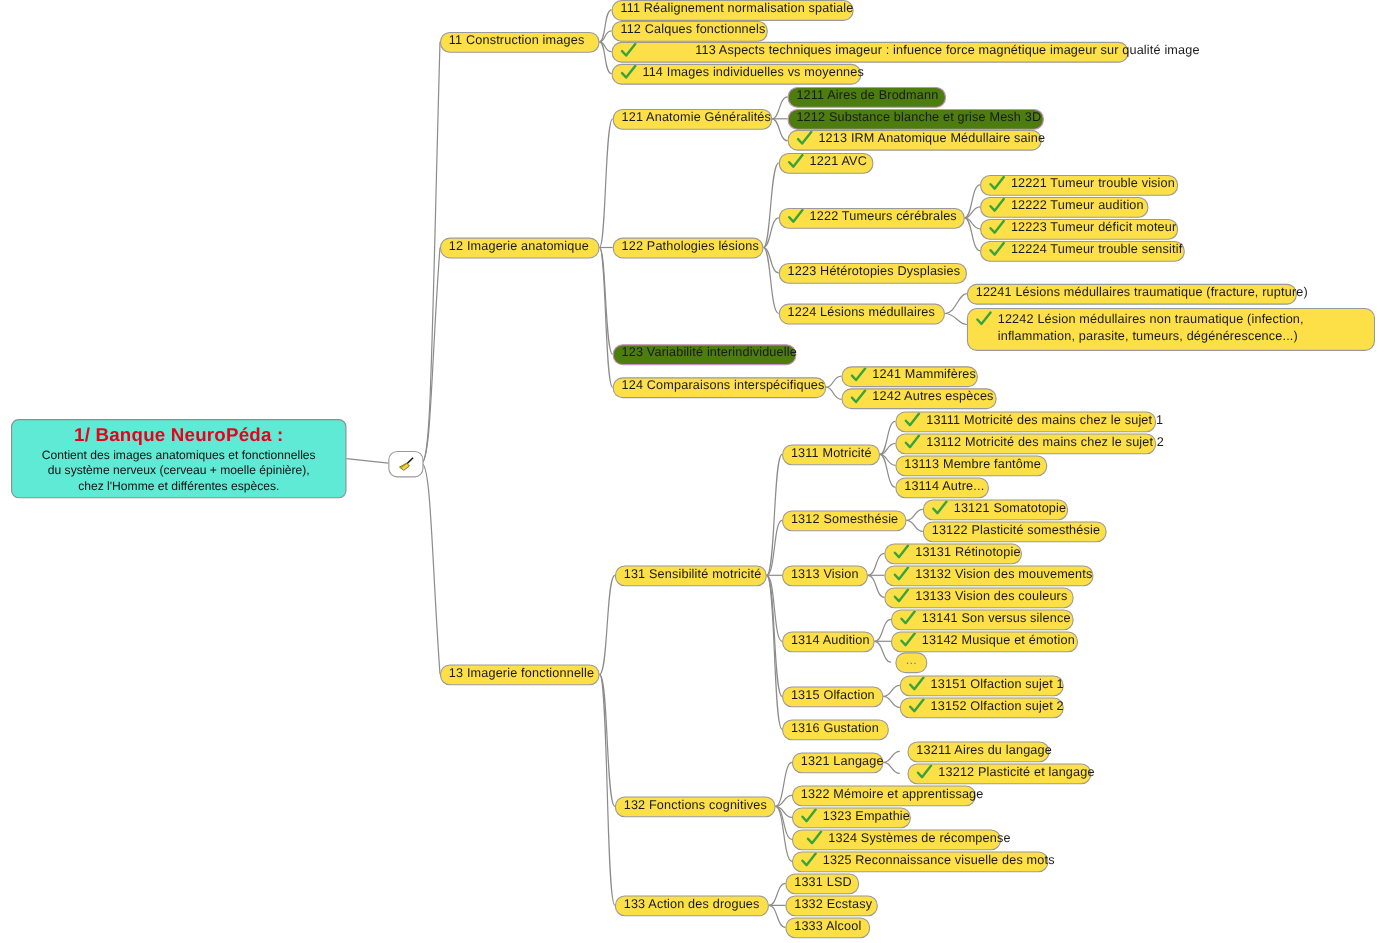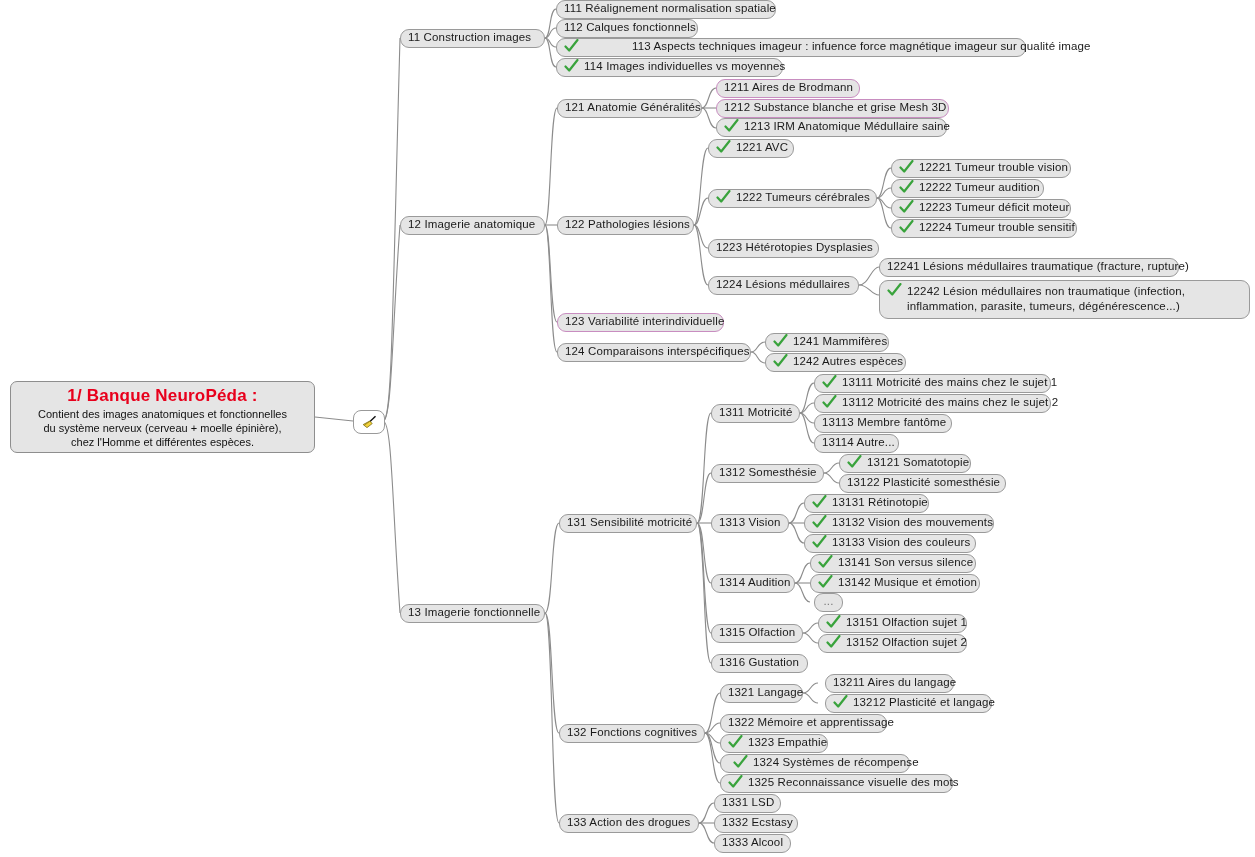--- a/index.html
+++ b/index.html
@@ -8,53 +8,53 @@
     font-family:"Liberation Sans","DejaVu Sans",sans-serif;
   }
   #canvas{position:absolute;left:0;top:0;width:1255px;height:857px;}
   #links{position:absolute;left:0;top:0;width:1255px;height:857px;pointer-events:none;}
 
   .node{
     position:absolute;
     box-sizing:border-box;
     border:1px solid #9a9a9a;
     border-radius:9px;
-    background:#e5e5e5;
+    background:#fde047;
     color:#1a1a1a;
     font-size:11.5px;
     line-height:13.5px;
     white-space:nowrap;
     display:flex;
     align-items:center;
     padding:2px 7px 3px 7px;
     height:19px;
   }
   .node .lbl{display:inline-block;letter-spacing:.15px;}
-  .node.pink{background:#e5e5e5;border-color:#c88dc0;}
+  .node.pink{background:#4d7c0f;border-color:#c88dc0;}
   .node.multiline{white-space:normal;height:auto;min-height:19px;align-items:flex-start;line-height:15px;padding-top:3px;padding-bottom:4px;}
   .node.multiline .lbl{white-space:normal;display:block;}
 
   .chk{
     display:inline-block;
     width:15px;height:14px;
     margin-right:5px;
     flex:0 0 auto;
     position:relative;
     top:-1px;
   }
   .chk svg{display:block;}
 
   
   #root{
     position:absolute;
     left:10px;top:381px;width:305px;height:72px;
     box-sizing:border-box;
     border:1px solid #8e8e8e;
     border-radius:7px;
-    background:#e5e5e5;
+    background:#5eead4;
     display:flex;flex-direction:column;align-items:center;justify-content:center;
     padding:3px 6px;
   }
   #root .rtitle{
     color:#e8001c;font-weight:bold;font-size:17px;line-height:20px;
     letter-spacing:.2px;margin-bottom:1px;
   }
   #root .rbody{
     color:#111;font-size:11px;line-height:14px;text-align:center;white-space:nowrap;
   }

